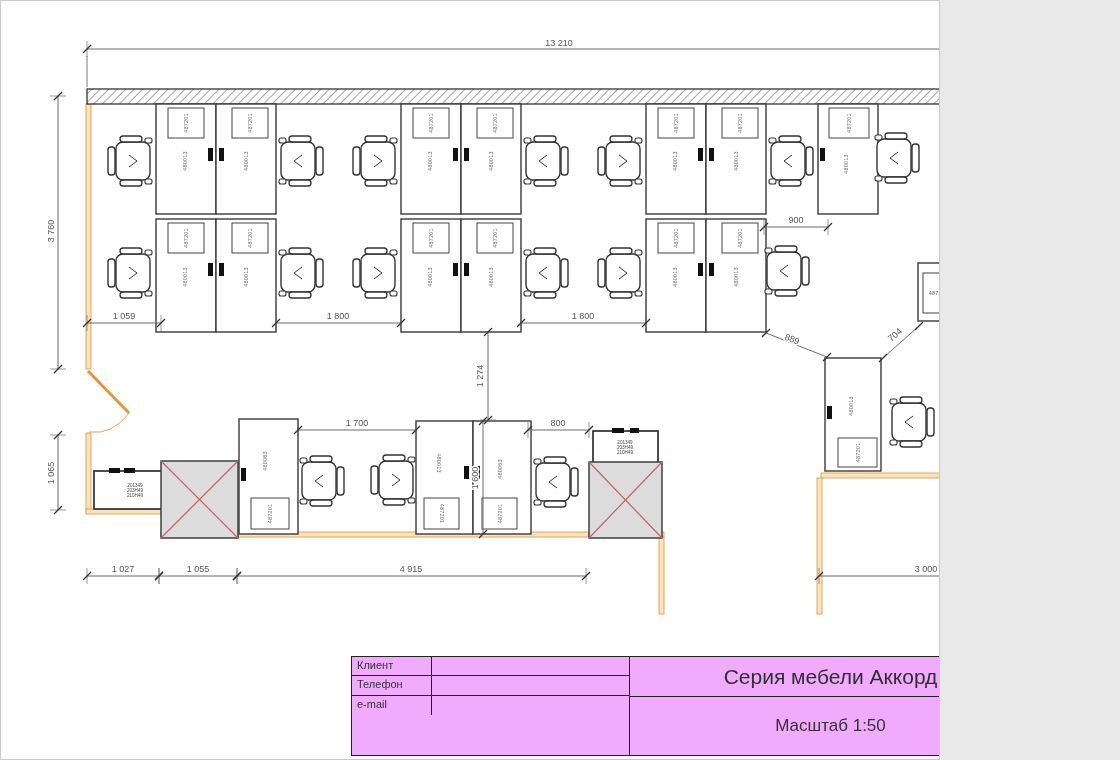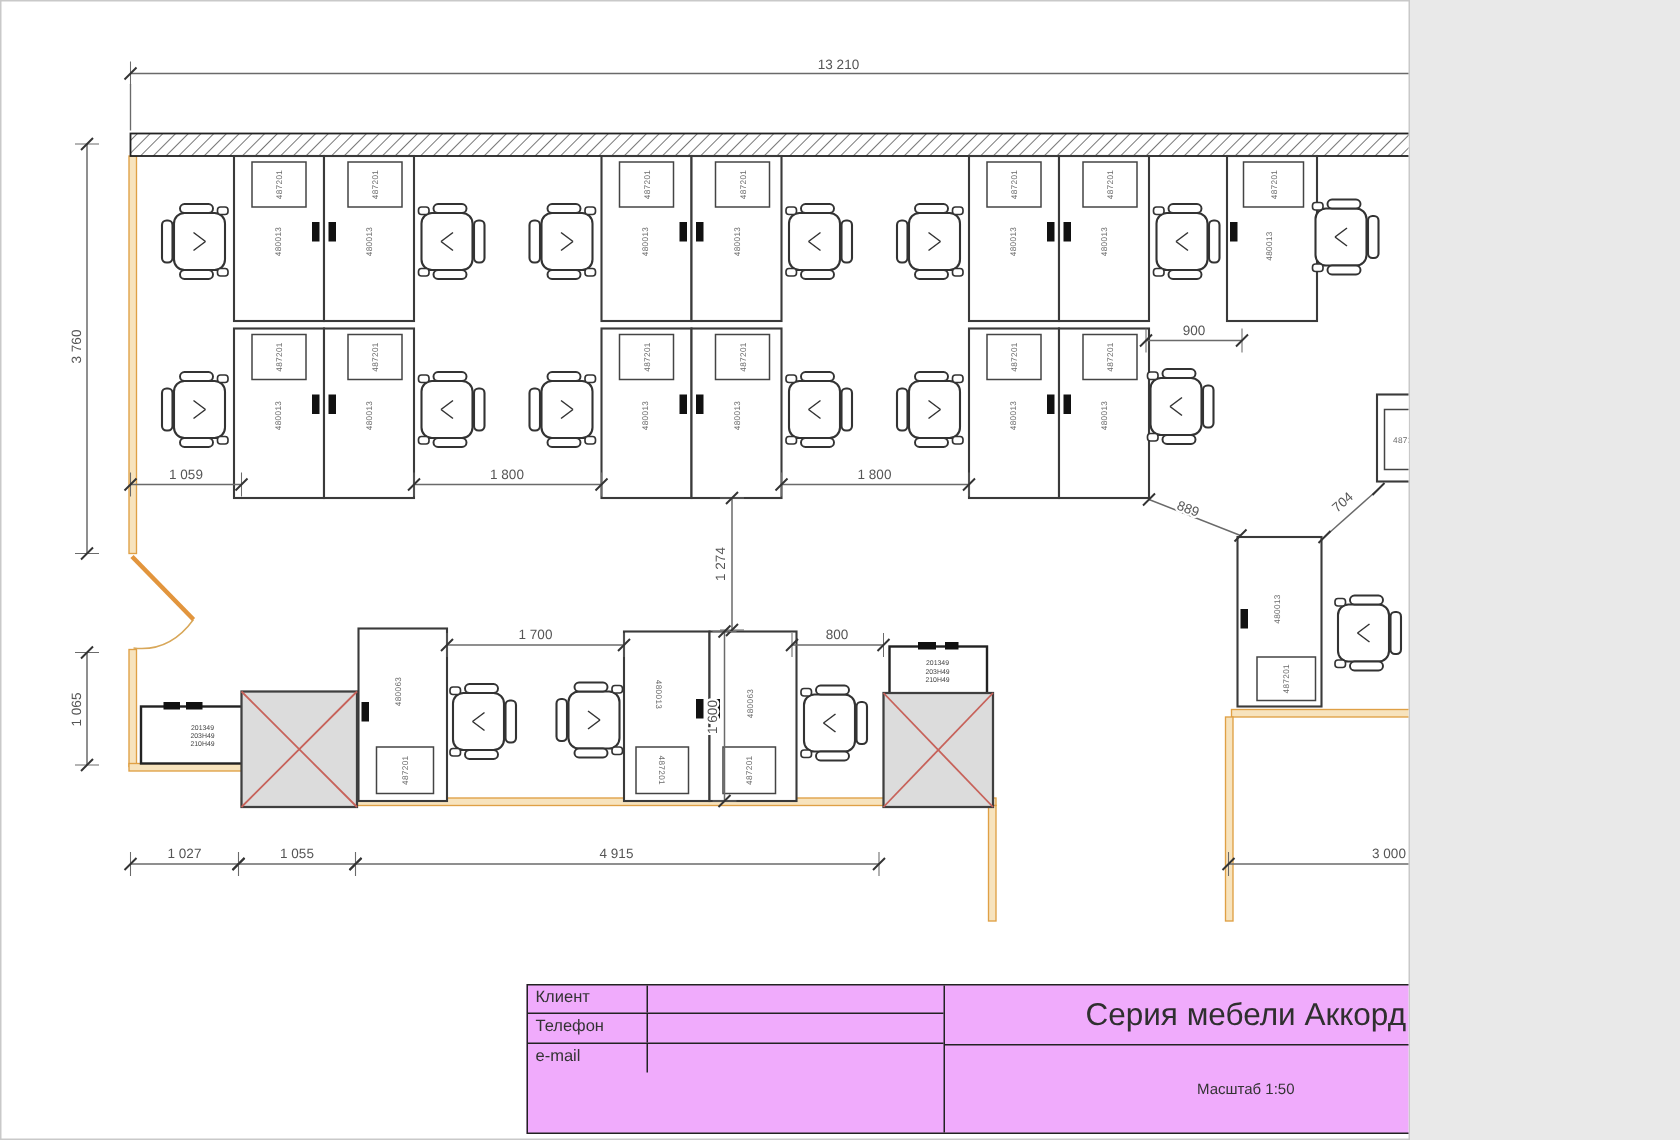--- a/index.html
+++ b/index.html
@@ -10,21 +10,21 @@
   .cabtxt{font-size:4.6px;fill:#444;}
   
   .tb{position:absolute;left:350px;top:655px;width:753px;height:100px;border:1.6px solid #222;box-sizing:border-box;background:#f0abfc;}
   .tb-form{position:absolute;left:0;top:0;width:278px;height:100%;border-right:1.4px solid #222;box-sizing:border-box;}
   .tb-row{display:flex;height:19.3px;border-bottom:1.2px solid #222;box-sizing:border-box;}
   .tb-row:last-child{border-bottom:none;}
   .tb-label{width:80px;border-right:1.2px solid #222;box-sizing:border-box;font-size:11px;color:#333;padding:2px 0 0 5px;}
   .tb-value{flex:1;}
   .tb-main{position:absolute;left:278px;top:0;width:402px;height:100%;box-sizing:border-box;border-right:1.4px solid #222;}
   .tb-title{height:40px;border-bottom:1.2px solid #222;box-sizing:border-box;display:flex;align-items:center;justify-content:center;font-size:21px;color:#2f2f2f;}
-  .tb-scale{height:58px;display:flex;align-items:center;justify-content:center;font-size:10px;color:#333;}
+  .tb-scale{height:58px;display:flex;align-items:center;justify-content:center;font-size:17px;color:#333;}
   .tb-logo{position:absolute;left:680px;top:0;width:71px;height:100%;display:flex;align-items:center;justify-content:center;}
 </style>
 </head>
 <body>
 
 <div class="sheet">
 
   <svg id="plan" width="1120" height="650" viewBox="0 0 1120 650" style="position:absolute;left:0;top:0;">
     <defs>
       <pattern id="hatch" width="6" height="6" patternUnits="userSpaceOnUse" patternTransform="rotate(45)">

